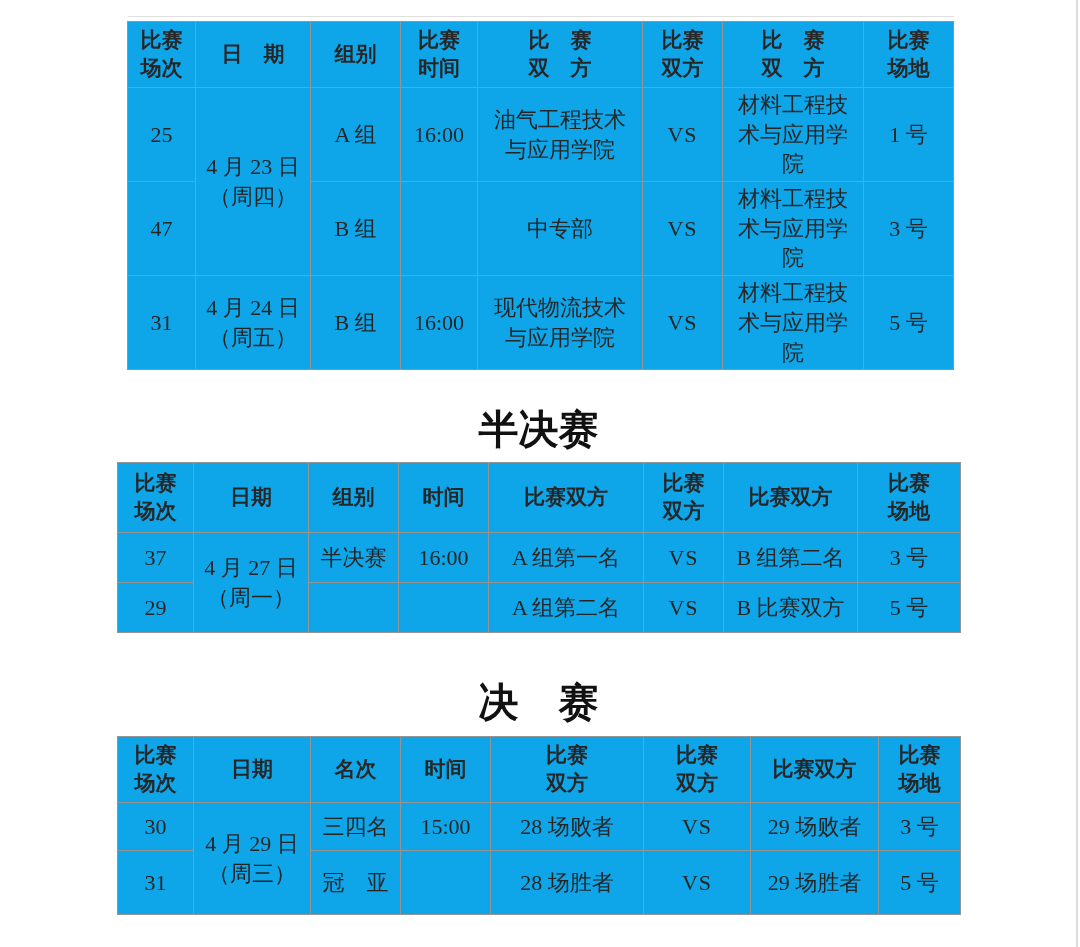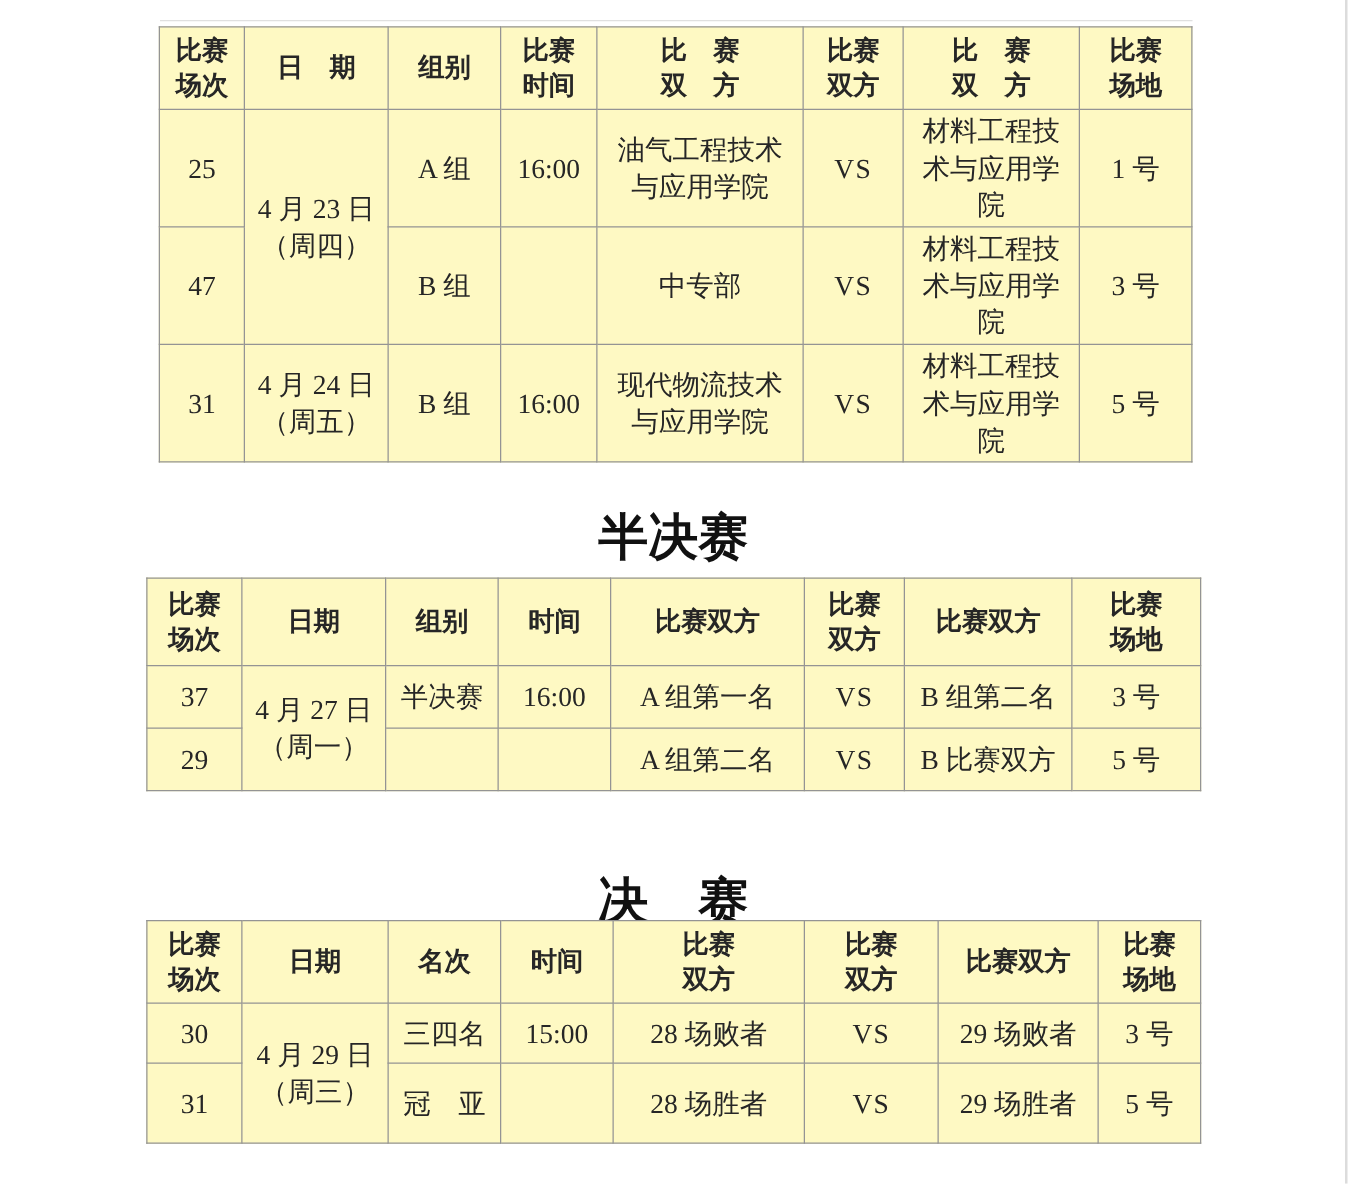--- a/index.html
+++ b/index.html
@@ -13,21 +13,21 @@
     color:#262626;
   }
   .artifact{position:absolute;}
   .top-remnant{left:128px;top:16px;width:826px;height:1px;background:#e0e0e0;}
   .right-edge{left:1076px;top:0;width:2px;height:947px;background:#dcdcdc;}
 
   table.sched{
     position:absolute;
     border-collapse:collapse;
     table-layout:fixed;
-    background:#fef9c3;
+    background:#0ea5e9;
   }
   table.sched th, table.sched td{
     border:1px solid #949494;
     text-align:center;
     vertical-align:middle;
     padding:2px 6px;
     overflow:hidden;
   }
   table.sched th{
     font-weight:700;
@@ -50,21 +50,21 @@
     position:absolute;
     left:117px;
     width:843px;
     text-align:center;
     font-weight:700;
     font-size:40px;
     line-height:56px;
     color:#111111;
   }
   #title-semifinal{top:402px;}
-  #title-final{top:693px;}
+  #title-final{top:675px;}
 </style>
 </head>
 <body>
 
 <div class="page">
 
   <div class="artifact top-remnant"></div>
   <div class="artifact right-edge"></div>
 
   <table class="sched" id="table1">

